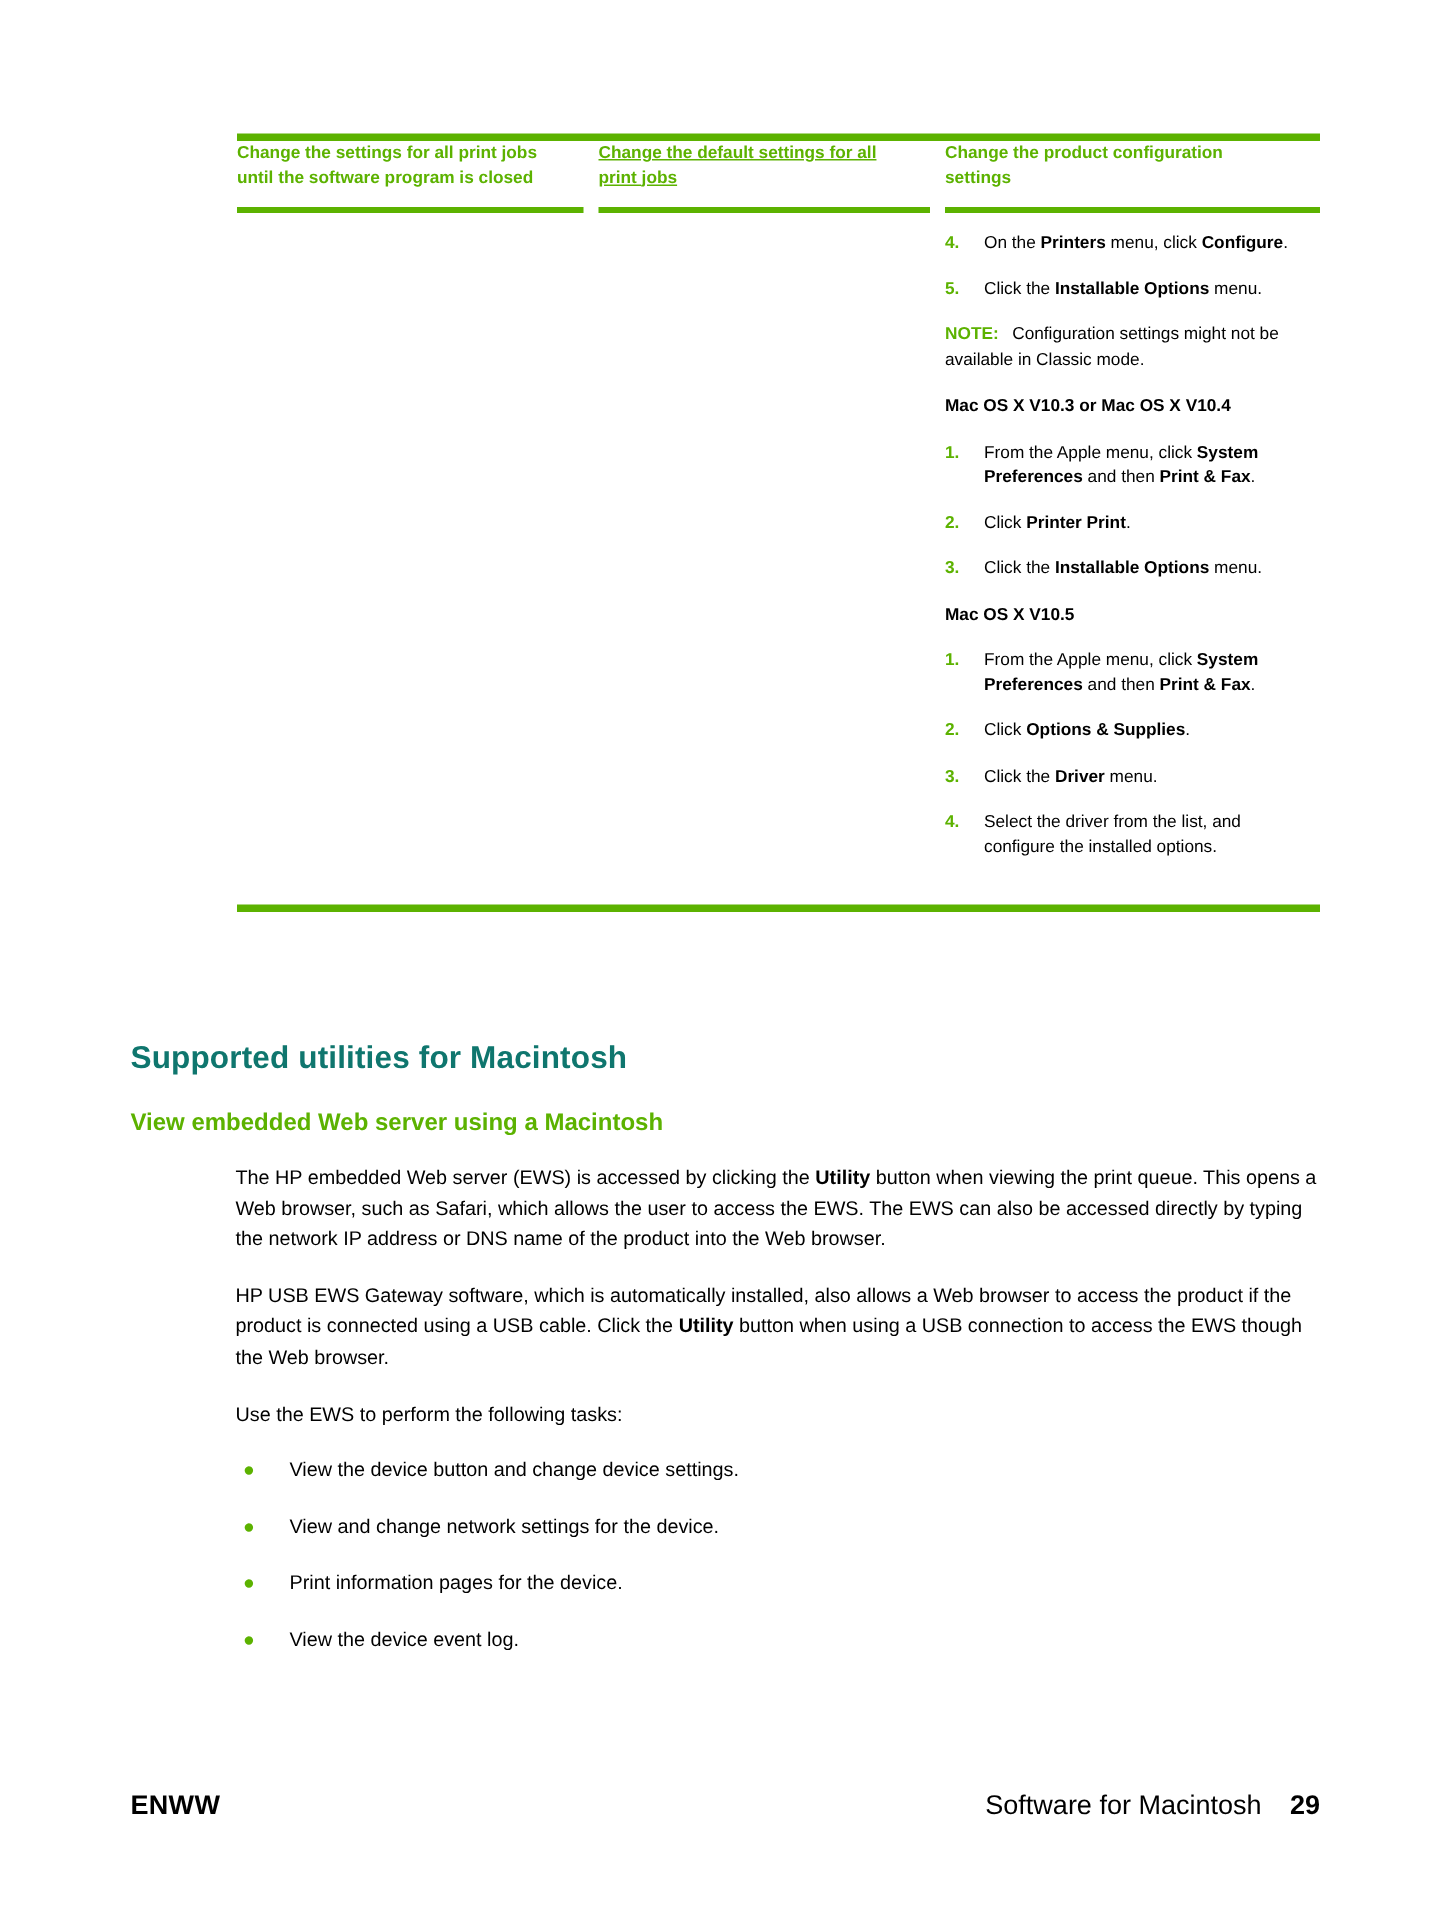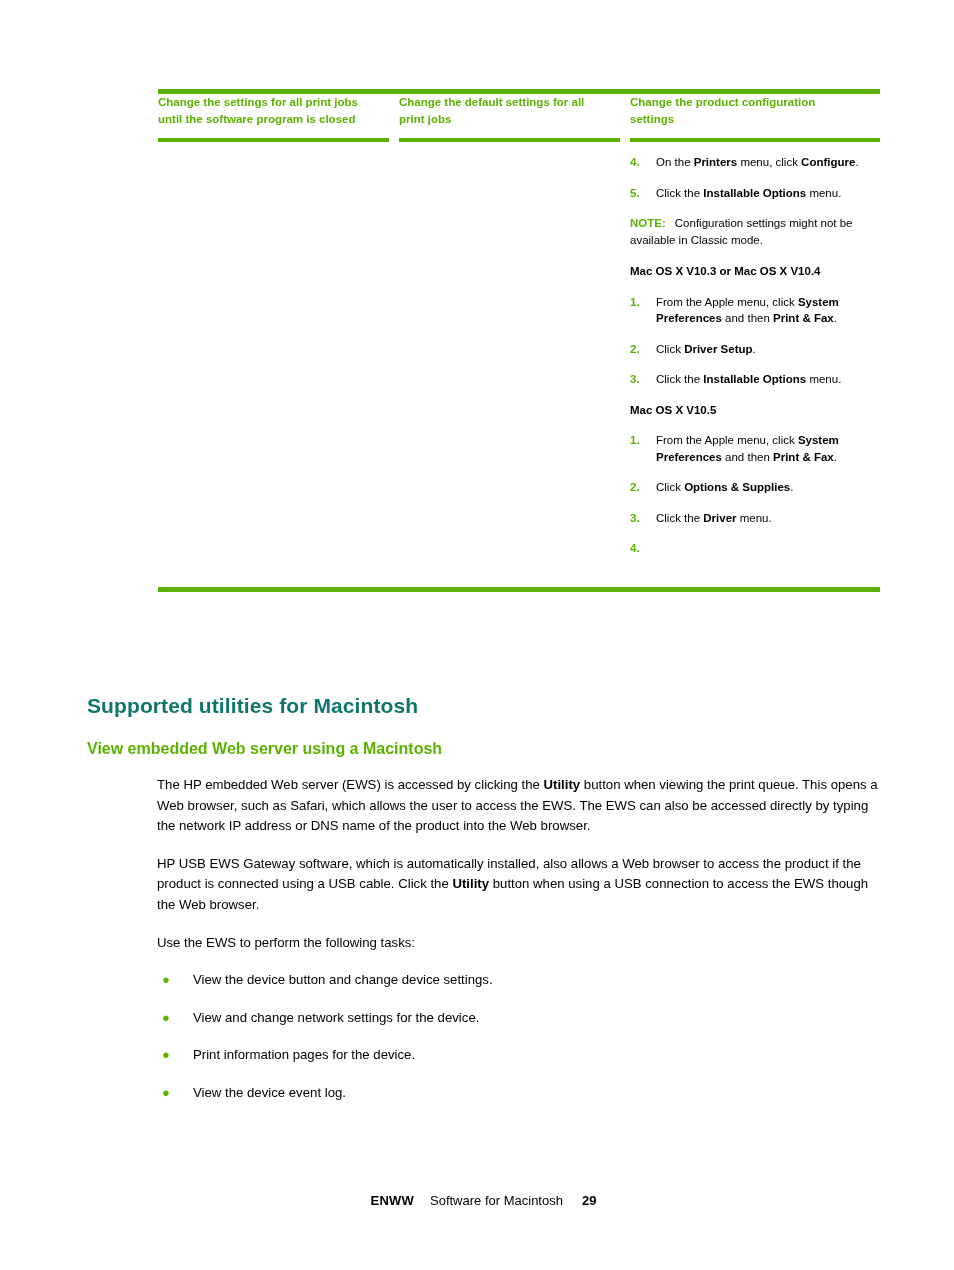--- a/index.html
+++ b/index.html
@@ -39,21 +39,21 @@
   }
   .th {
     font-size: 11.5px;
     line-height: 16.5px;
     font-weight: bold;
     color: #5CB200;
     padding-right: 18px;
     box-sizing: border-box;
   }
   .col1 { width: 241px; }
-  .col2 { width: 231px; }
+  .col2 { width: 231px; text-decoration: underline; }
   .col3 { width: 250px; }
 
   .rule-head {
     display: flex;
     width: 100%;
     margin-top: 11px;
     height: 4px;
   }
   .rule-seg { background: #5CB200; height: 4px; }
   .rule-gap { background: transparent; height: 4px; }
@@ -173,23 +173,23 @@
   }
   .bullet-text { flex: 1 1 auto; }
 
   
   .footer {
     position: absolute;
     left: 87px;
     right: 74px;
     top: 1193px;
     display: flex;
-    justify-content: center;
+    justify-content: space-between;
     align-items: baseline;
-    font-size: 13px;
+    font-size: 18px;
     gap: 16px;
   }
   .footer-left { font-weight: bold; letter-spacing: 0.2px; }
   .footer-right { display: flex; align-items: baseline; }
   .footer-title { margin-right: 19px; }
   .footer-page { font-weight: bold; }
 </style>
 </head>
 <body>
 
@@ -226,41 +226,42 @@
             <div class="step-text">Click the <b>Installable Options</b> menu.</div>
           </div>
           <div class="note-block"><span class="note-label">NOTE:</span><span>Configuration settings might not be available in Classic mode.</span></div>
           <div class="sub-head">Mac OS X V10.3 or Mac OS X V10.4</div>
           <div class="step">
             <div class="step-num">1.</div>
             <div class="step-text">From the Apple menu, click <b>System Preferences</b> and then <b>Print &amp; Fax</b>.</div>
           </div>
           <div class="step">
             <div class="step-num">2.</div>
-            <div class="step-text">Click <b>Driver Setup</b>.</div>
+            <div class="step-text">Click <b>Printer Print</b>.</div>
           </div>
           <div class="step">
             <div class="step-num">3.</div>
             <div class="step-text">Click the <b>Installable Options</b> menu.</div>
           </div>
           <div class="sub-head">Mac OS X V10.5</div>
           <div class="step">
             <div class="step-num">1.</div>
             <div class="step-text">From the Apple menu, click <b>System Preferences</b> and then <b>Print &amp; Fax</b>.</div>
           </div>
           <div class="step">
             <div class="step-num">2.</div>
             <div class="step-text">Click <b>Options &amp; Supplies</b>.</div>
           </div>
           <div class="step">
             <div class="step-num">3.</div>
             <div class="step-text">Click the <b>Driver</b> menu.</div>
           </div>
           <div class="step">
             <div class="step-num">4.</div>
+            <div class="step-text">Select the driver from the list, and configure the installed options.</div>
           </div>
         </div>
     </div>
 
     <div class="rule-bottom"></div>
   </div>
 
   <div class="h1">Supported utilities for Macintosh</div>
   <div class="h2">View embedded Web server using a Macintosh</div>
 

